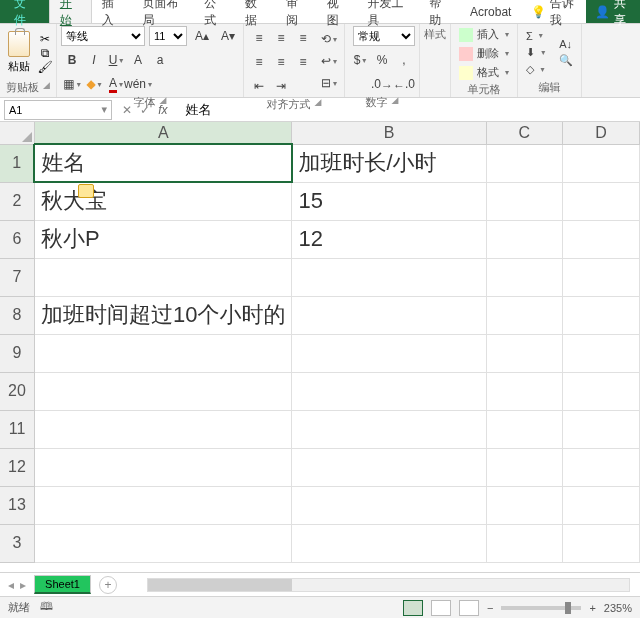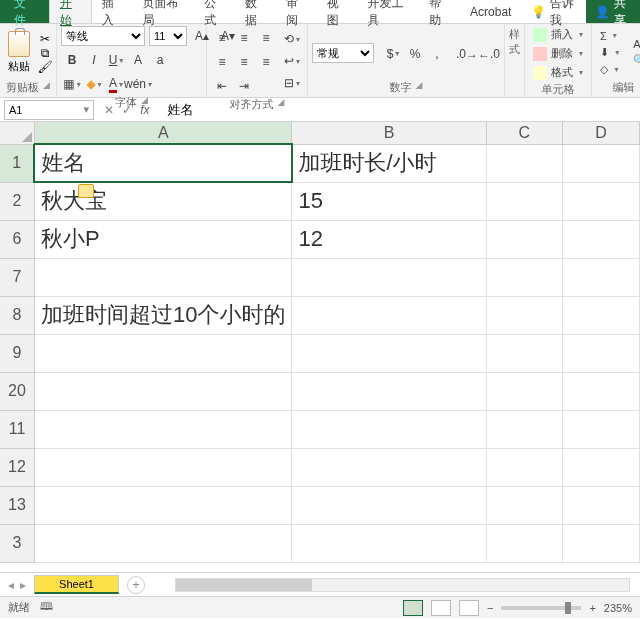--- a/index.html
+++ b/index.html
@@ -22,38 +22,38 @@
 .font-row { display:flex; gap:4px; align-items:center; }
 select.sel { height:20px; font-size:11px; border:1px solid #c0c0c0; background:#fff; }
 .btnrow { display:flex; gap:0; margin-top:2px; }
 .btn { width:22px; height:20px; display:flex; align-items:center; justify-content:center; color:#444; cursor:pointer; font-size:12px; }
 .align-grid { display:flex; flex-direction:column; gap:2px; }
 .vert { display:flex; flex-direction:column; gap:2px; }
 .stylebtn { display:flex; align-items:center; gap:4px; padding:1px 4px; font-size:11px; color:#444; white-space:nowrap; }
 .ico { width:14px; height:14px; display:inline-block; }
 .launcher { font-size:9px; color:#999; }
 .namebox-row { height:24px; display:flex; align-items:center; border-bottom:1px solid #d4d4d4; background:#fff; }
-.namebox { width:90px; height:20px; border:1px solid #c0c0c0; margin-left:4px; display:flex; align-items:center; padding:0 4px; font-size:11px; }
+.namebox { width:108px; height:20px; border:1px solid #c0c0c0; margin-left:4px; display:flex; align-items:center; padding:0 4px; font-size:11px; }
 .fx-btns { display:flex; gap:8px; padding:0 10px; color:#888; }
 .fx { font-style:italic; color:#666; }
 .formula { flex:1; padding:0 8px; font-size:13px; }
 .grid-area { height:450px; overflow:hidden; position:relative; }
 table.grid { border-collapse:collapse; table-layout:fixed; }
 .corner { width:48px; height:22px; background:#f0f0f0; border-right:1px solid #ccc; border-bottom:1px solid #ccc; position:relative; }
 .corner::after { content:""; position:absolute; right:2px; bottom:2px; border:5px solid transparent; border-right-color:#b0b0b0; border-bottom-color:#b0b0b0; }
 th.colh { height:22px; background:#f0f0f0; border-right:1px solid #ccc; border-bottom:1px solid #ccc; font-weight:normal; color:#555; font-size:16px; text-align:center; }
 th.colh.sel { background:#d8e8d8; border-bottom:2px solid #1e6b3a; }
 td.rowh { width:48px; background:#f0f0f0; border-right:1px solid #ccc; border-bottom:1px solid #ccc; text-align:center; color:#555; font-size:16px; }
 td.rowh.sel { background:#d8e8d8; border-right:2px solid #1e6b3a; }
 td.cell { border-right:1px solid #e0e0e0; border-bottom:1px solid #e0e0e0; padding:0 6px; font-size:22px; color:#333; vertical-align:middle; overflow:visible; white-space:nowrap; }
 td.cell.num { text-align:left; }
 td.cell.active { outline:2px solid #1e6b3a; outline-offset:-1px; background:#fff; }
 .tabstrip { height:24px; background:#fff; border-top:1px solid #d4d4d4; display:flex; align-items:center; }
 .tabnav { display:flex; gap:6px; padding:0 8px; color:#999; }
-.sheet-tab { padding:2px 24px; border:1px solid #ccc; border-bottom:2px solid #1e6b3a; background:#fde047; font-size:11px; }
+.sheet-tab { padding:2px 10px; border:1px solid #ccc; border-bottom:2px solid #1e6b3a; background:#22c55e; font-size:11px; }
 .addsheet { width:18px; height:18px; border:1px solid #ccc; border-radius:50%; display:flex; align-items:center; justify-content:center; margin-left:8px; color:#888; font-size:12px; }
 .hscroll { flex:1; margin:0 10px; height:14px; background:#f0f0f0; border:1px solid #ddd; position:relative; }
 .hscroll::before { content:""; position:absolute; left:0; top:0; width:30%; height:100%; background:#cfcfcf; }
 .statusbar { height:22px; background:#f3f3f3; border-top:1px solid #d4d4d4; display:flex; align-items:center; padding:0 8px; font-size:11px; color:#555; }
 .status-right { margin-left:auto; display:flex; align-items:center; gap:8px; }
 .viewbtn { width:20px; height:16px; border:1px solid #bbb; background:#fff; }
 .viewbtn.active { background:#d0e0d0; border-color:#1e6b3a; }
 .zoom-slider { width:80px; height:4px; background:#ccc; position:relative; }
 .zoom-slider::before { content:""; position:absolute; right:10px; top:-4px; width:6px; height:12px; background:#888; }
 .dd::after { content:"▾"; font-size:8px; margin-left:2px; color:#777; }
@@ -159,21 +159,21 @@
         <span class="btn dd">⊟</span>
       </div>
     </div>
     <div class="group-label">
         <span>对齐方式</span>
         <span class="launcher">◢</span>
       </div>
   </div>
 
   <div class="group">
-    <div class="group-body" style="align-items:center;gap:8px">
+    <div class="group-body" style="flex-direction:column;align-items:flex-end;gap:2px">
       <select class="sel" style="width:62px"><option>常规</option></select>
       <div class="btnrow">
         <span class="btn dd">$</span>
         <span class="btn">%</span>
         <span class="btn">,</span>
       </div>
       <div class="btnrow">
         <span class="btn">.0→</span>
         <span class="btn">←.0</span>
       </div>

